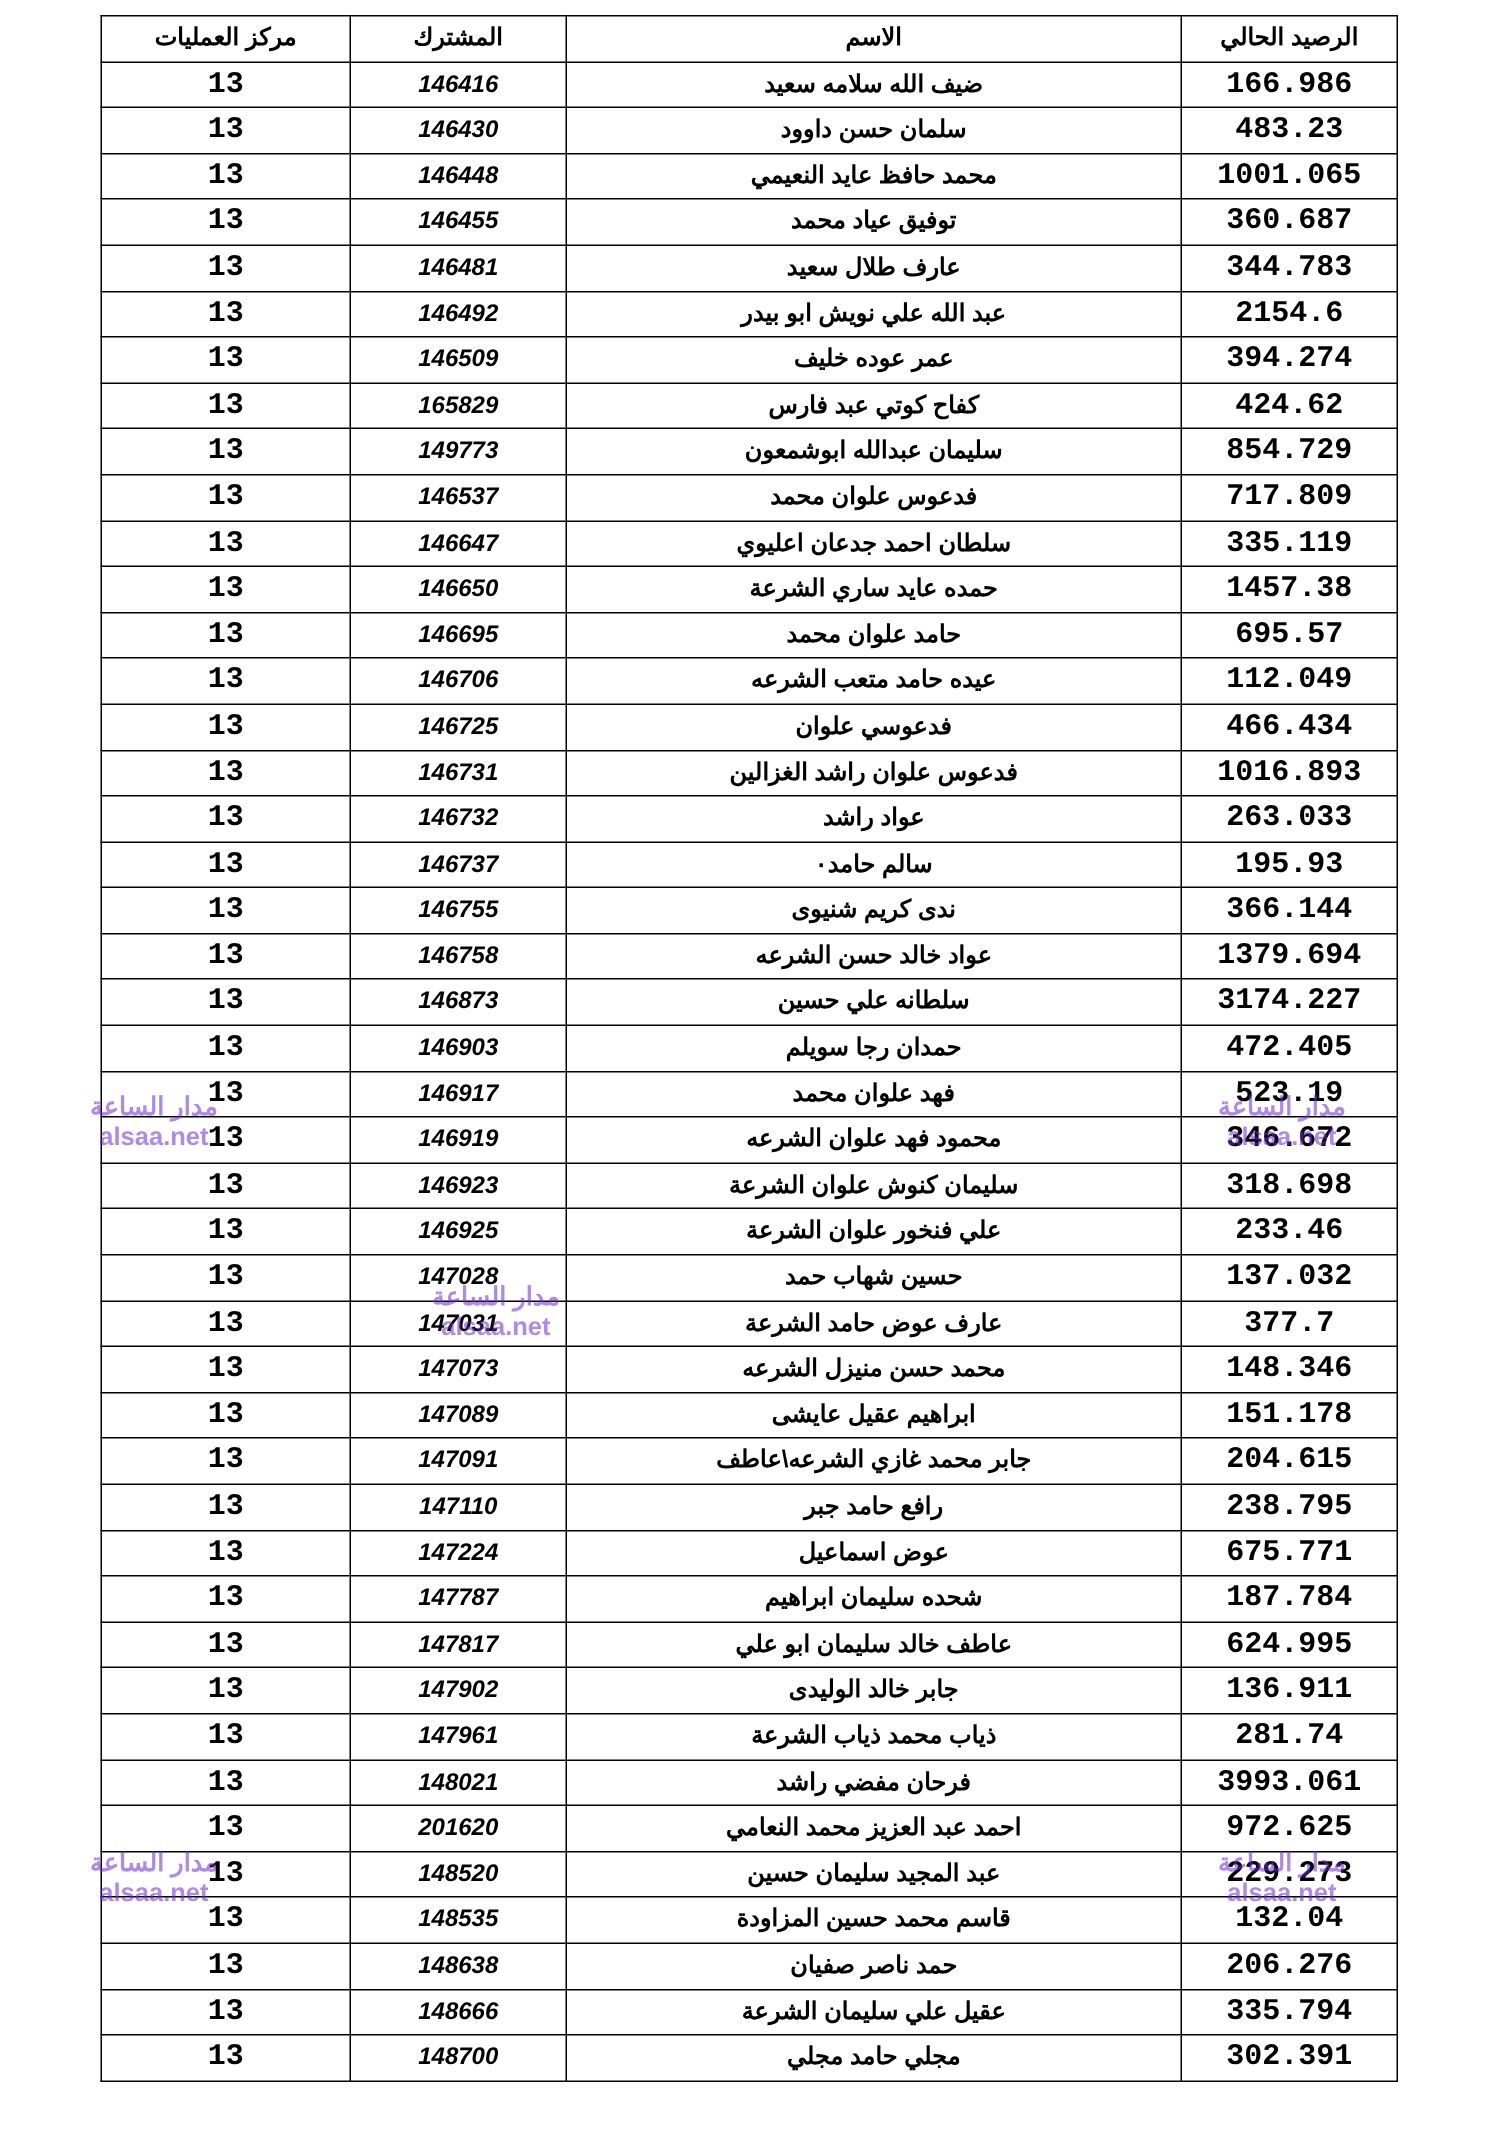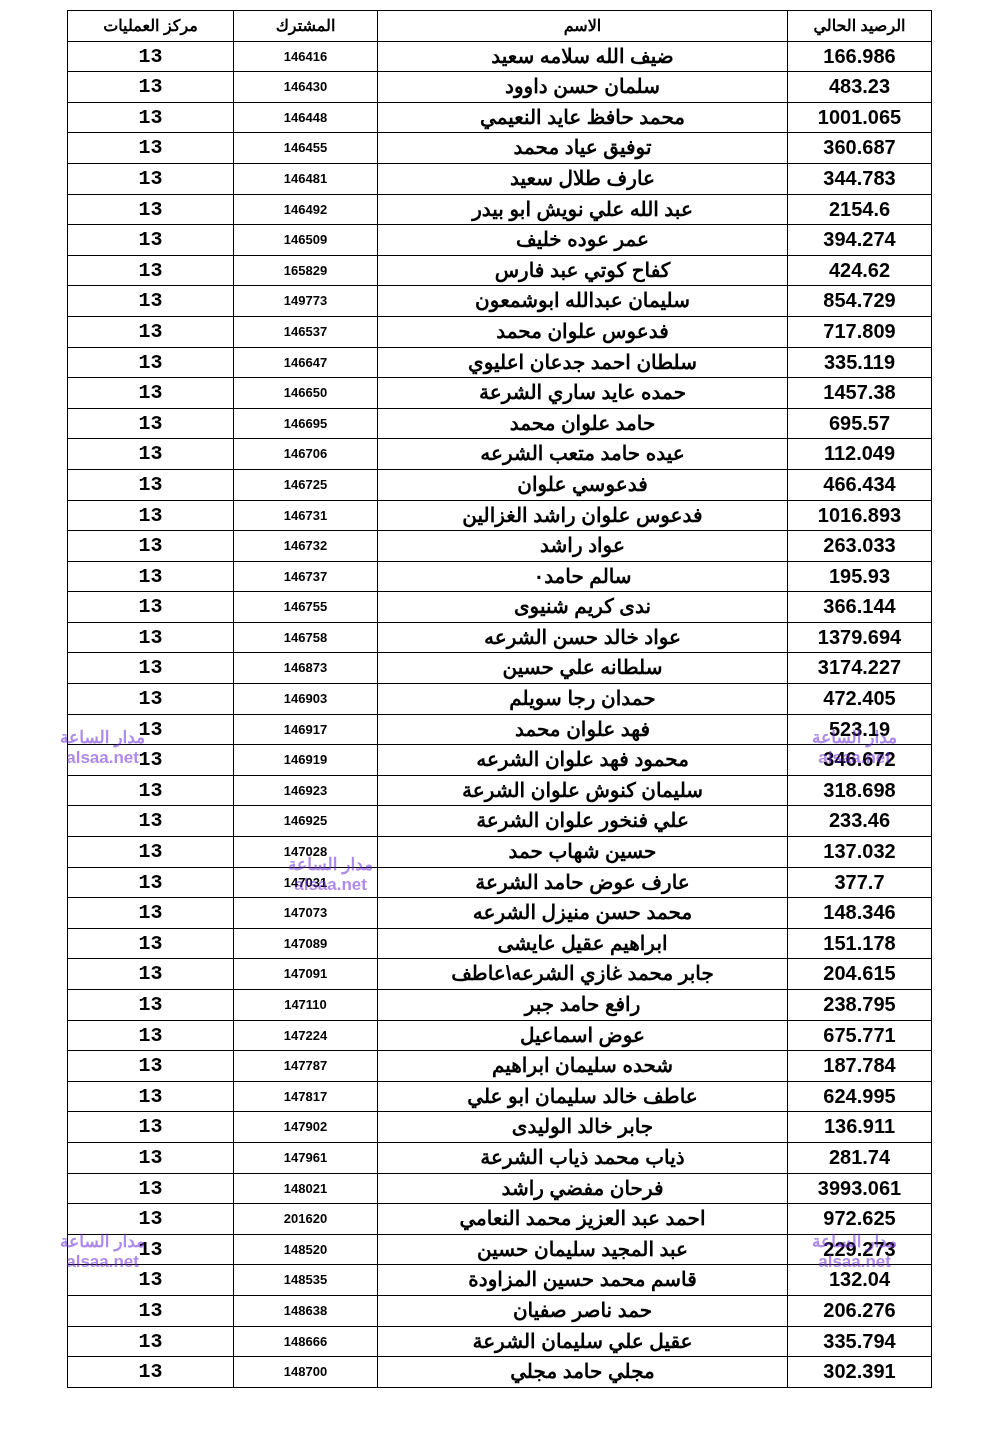--- a/index.html
+++ b/index.html
@@ -46,27 +46,28 @@
   col.c-sub     { width: 144px; }
   col.c-center  { width: 166px; }
 
   th {
     font-size: 16px;
     height: 31px;
     line-height: 31px;
   }
   td.balance {
     font-size: 20px;
-    font-family: Liberation Sans, sans-serif;
+    font-family: Liberation Mono, monospace;
   }
   td.name {
-    font-size: 20px;
+    font-size: 16px;
   }
   td.sub {
-    font-size: 13px;
+    font-size: 16px;
+    font-style: italic;
   }
   td.center {
     font-size: 20px;
     font-family: Liberation Mono, monospace;
   }
 
   
   .watermark {
     position: absolute;
     color: #6d28d9;

